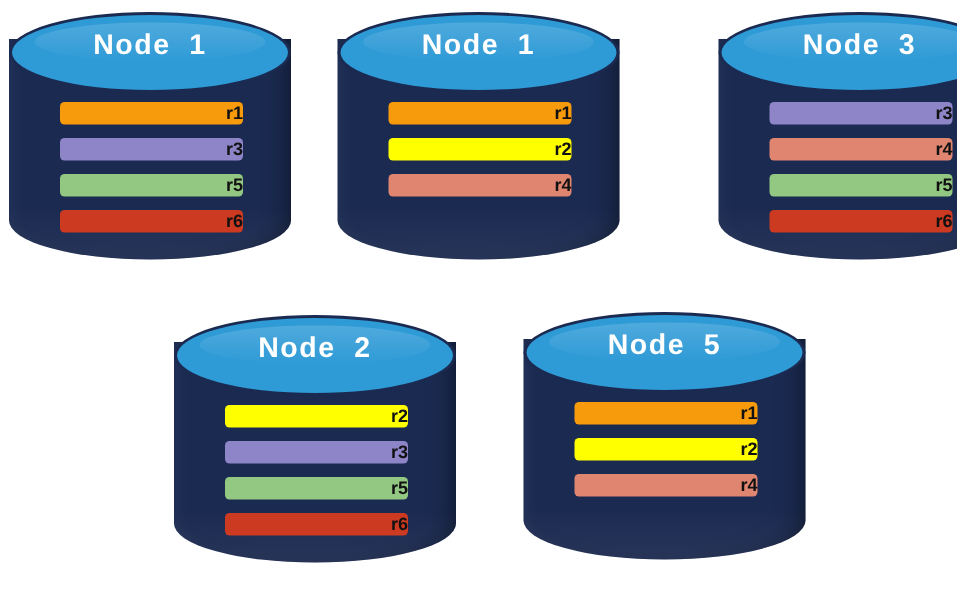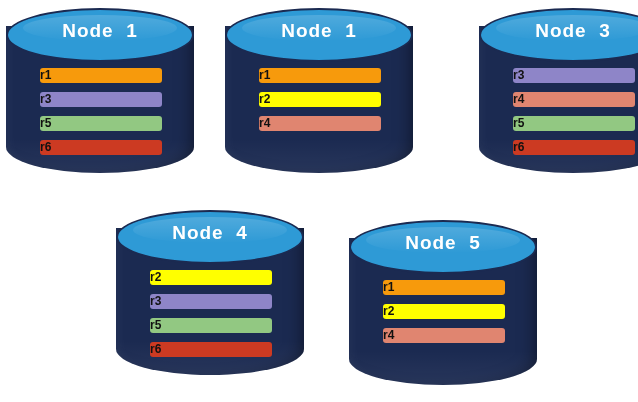--- a/index.html
+++ b/index.html
@@ -97,21 +97,21 @@
   }
   .shard {
     position: relative;
     height: 15px;
     margin-bottom: 9px;
     border-radius: 3px;
     color: #111111;
     font-size: 12px;
     font-weight: bold;
     line-height: 15px;
-    text-align: left;
+    text-align: right;
   }
   .shard:last-child { margin-bottom: 0; }
 </style>
 </head>
 <body>
 
 <div id="diagram" style="background: rgb(255, 255, 255);">
     <div class="node" style="left: 6px; top: 8px;">
       <div class="cyl-body" style="background: rgb(27, 42, 81);">
         <div class="cyl-bottom-shade"></div>
@@ -156,29 +156,29 @@
         <div class="shard" style="background: rgb(204, 58, 34); color: rgb(17, 17, 17);">r6</div>
       </div>
     </div>
     <div class="node" style="left: 116px; top: 210px;">
       <div class="cyl-body" style="background: rgb(27, 42, 81);">
         <div class="cyl-bottom-shade"></div>
       </div>
       <div class="cyl-top" style="background: rgb(46, 154, 214);">
         <div class="cyl-top-gloss"></div>
       </div>
-      <div class="node-title" style="color: rgb(255, 255, 255);">Node  4</div>
+      <div class="node-title" style="color: rgb(255, 255, 255);">Node  2</div>
       <div class="shards">
         <div class="shard" style="background: rgb(255, 255, 0); color: rgb(17, 17, 17);">r2</div>
         <div class="shard" style="background: rgb(142, 133, 200); color: rgb(17, 17, 17);">r3</div>
         <div class="shard" style="background: rgb(146, 200, 130); color: rgb(17, 17, 17);">r5</div>
         <div class="shard" style="background: rgb(204, 58, 34); color: rgb(17, 17, 17);">r6</div>
       </div>
     </div>
-    <div class="node" style="left: 349px; top: 220px; text-decoration: underline;">
+    <div class="node" style="left: 349px; top: 208px; text-decoration: underline;">
       <div class="cyl-body" style="background: rgb(27, 42, 81);">
         <div class="cyl-bottom-shade"></div>
       </div>
       <div class="cyl-top" style="background: rgb(46, 154, 214);">
         <div class="cyl-top-gloss"></div>
       </div>
       <div class="node-title" style="color: rgb(255, 255, 255);">Node  5</div>
       <div class="shards">
         <div class="shard" style="background: rgb(247, 154, 12); color: rgb(17, 17, 17);">r1</div>
         <div class="shard" style="background: rgb(255, 255, 0); color: rgb(17, 17, 17);">r2</div>

